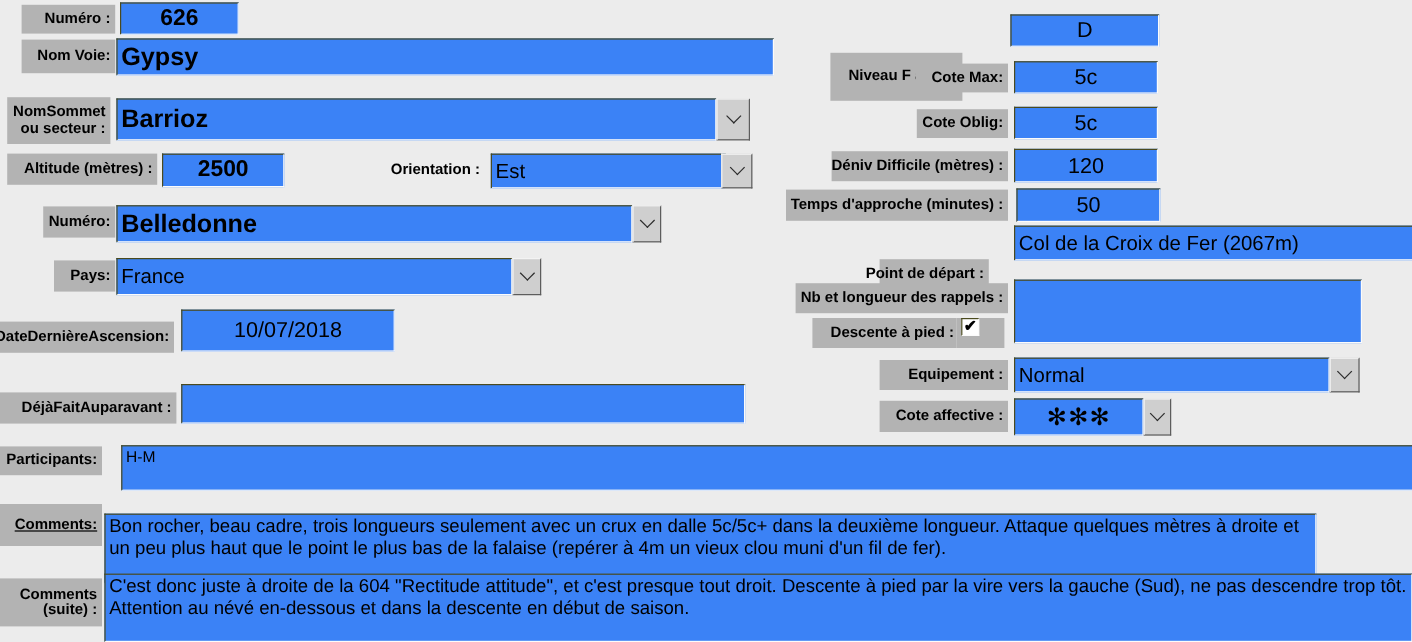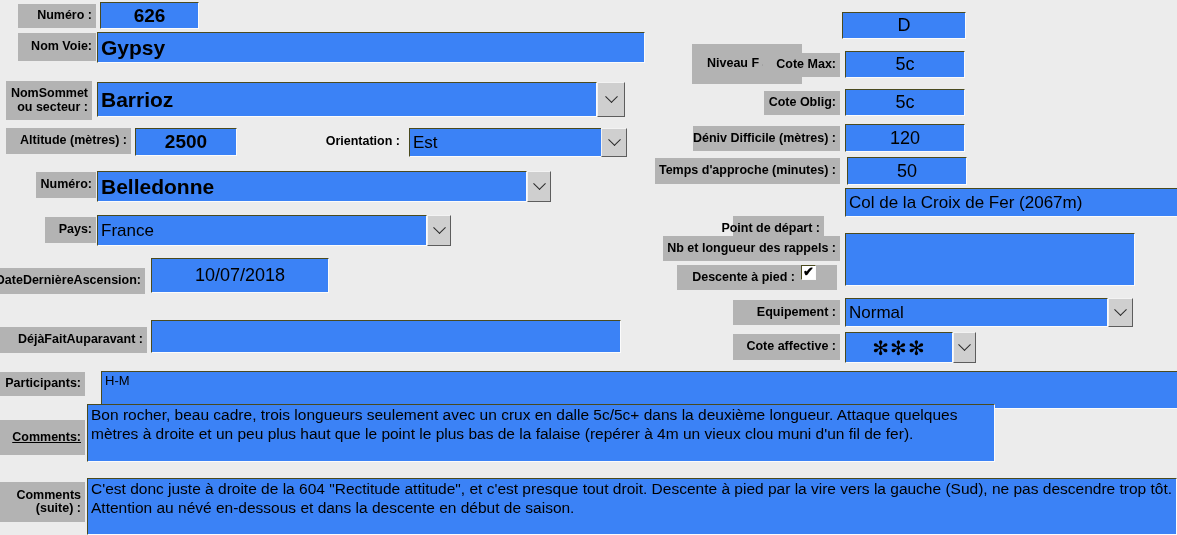--- a/index.html
+++ b/index.html
@@ -168,21 +168,21 @@
   <div class="lbl" style="left:733px; top:334px; width:107px; height:26px;">Cote affective :</div>
   <div class="fld stars" style="left:845px; top:332px; width:108px; height:31px;">✻✻✻</div>
   <div class="combo-btn" style="left:953px; top:332px; width:23px; height:31px;">
     <span class="chev"></span>
   </div>
 
   <div class="lbl" style="left:0px; top:372px; width:85px; height:24px;">Participants:</div>
   <div class="fld wrap" style="left:101px; top:371px; width:1090px; height:38px; font-size:13px;">H-M</div>
 
   <div class="lbl" style="left:0px; top:420px; width:85px; height:35px;text-decoration:underline;">Comments:</div>
-  <div class="fld wrap" style="left:87px; top:404px; width:908px; height:58px;">Bon rocher, beau cadre, trois longueurs seulement avec un crux en dalle 5c/5c+ dans la deuxième longueur. Attaque quelques mètres à droite et un peu plus haut que le point le plus bas de la falaise (repérer à 4m un vieux clou muni d'un fil de fer).</div>
+  <div class="fld wrap" style="left:87px; top:428px; width:1010px; height:58px;">Bon rocher, beau cadre, trois longueurs seulement avec un crux en dalle 5c/5c+ dans la deuxième longueur. Attaque quelques mètres à droite et un peu plus haut que le point le plus bas de la falaise (repérer à 4m un vieux clou muni d'un fil de fer).</div>
 
   <div class="lbl two ctr" style="left:0px; top:482px; width:85px; height:40px; align-items:flex-end;">
     <span>Comments</span>
     <span>(suite) :</span>
   </div>
   <div class="fld wrap" style="left:87px; top:478px; width:1090px; height:57px;">C'est donc juste à droite de la 604 "Rectitude attitude", et c'est presque tout droit. Descente à pied par la vire vers la gauche (Sud), ne pas descendre trop tôt. Attention au névé en-dessous et dans la descente en début de saison.</div>
 
 </div>
 
 </body></html>

